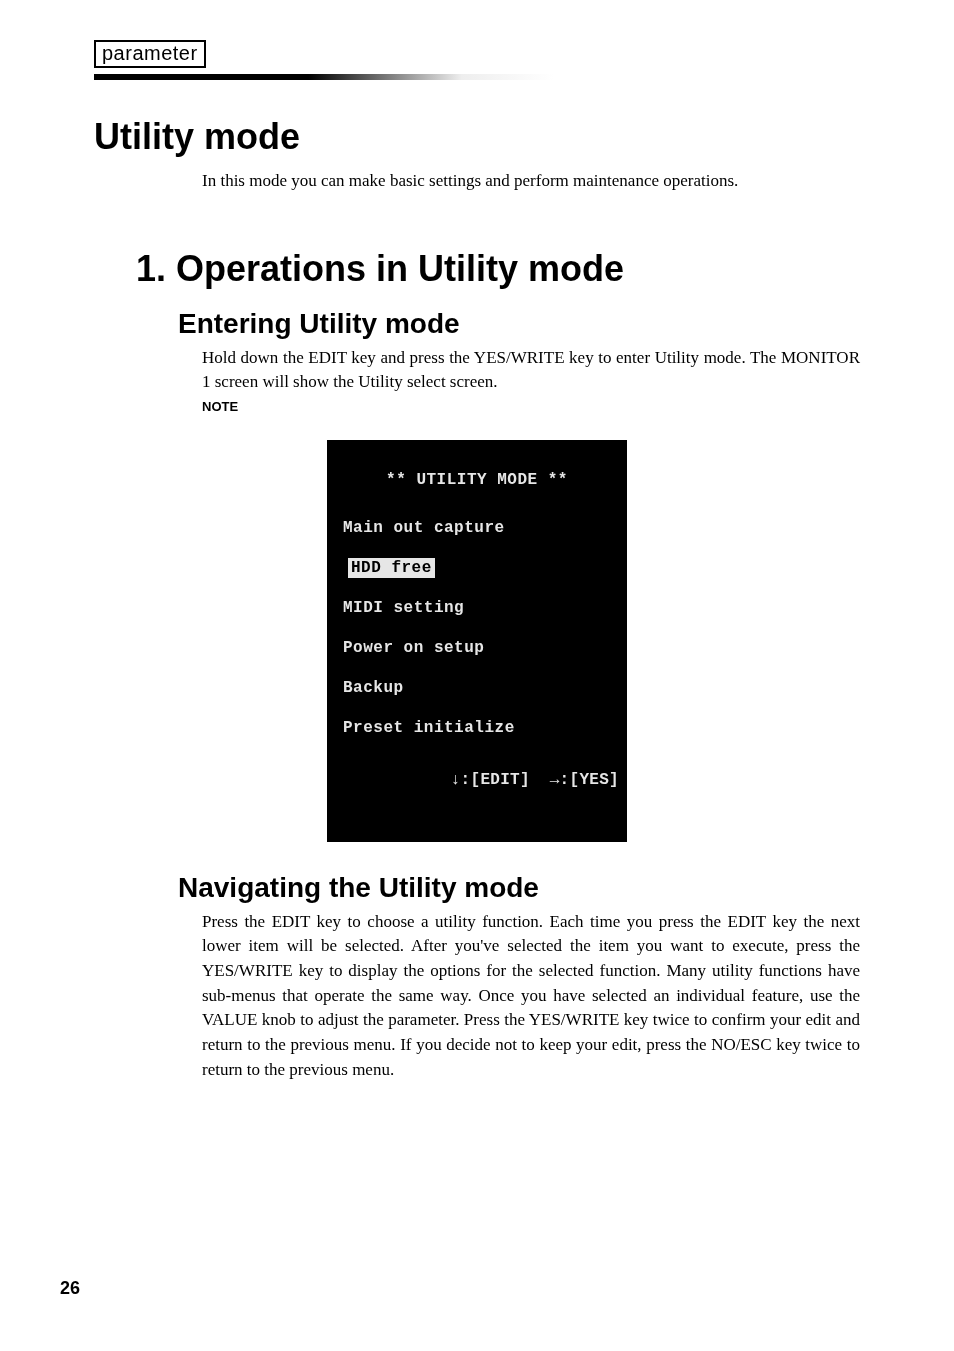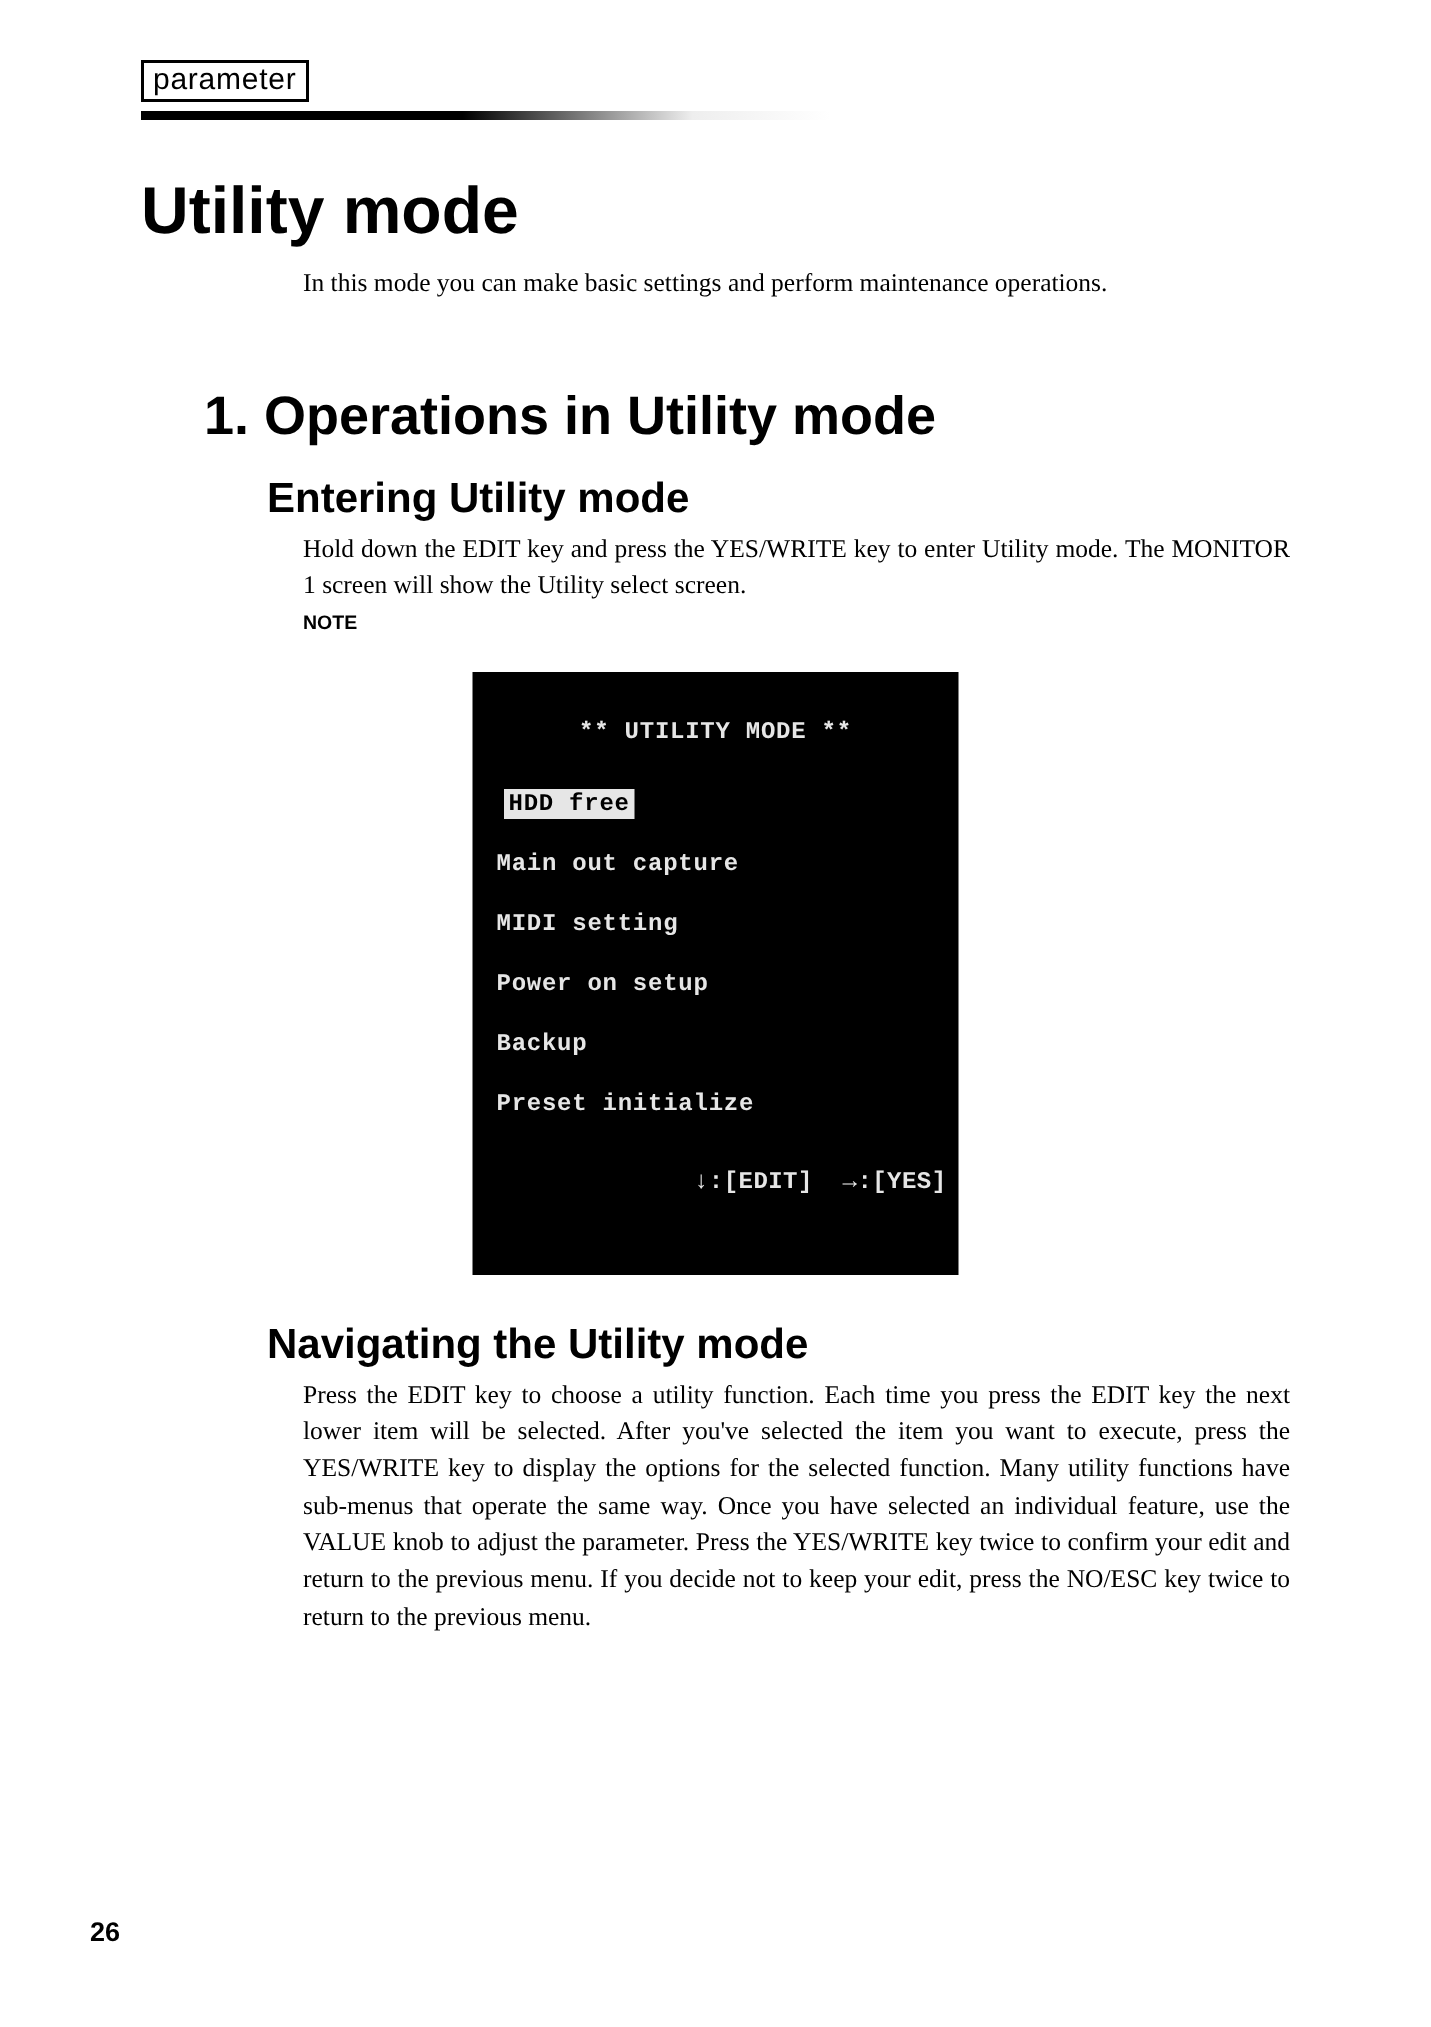--- a/index.html
+++ b/index.html
@@ -30,21 +30,21 @@
   .gradient-rule {
     height: 6px;
     background: linear-gradient(to right, #000 0%, #000 28%, #eee 48%, #fff 60%, #fff 100%);
     margin-top: 4px;
     margin-bottom: 36px;
   }
   .h1 {
     font-family: "Arial Narrow", "Helvetica Neue", Arial, sans-serif;
     font-stretch: condensed;
     font-weight: 700;
-    font-size: 44px;
+    font-size: 36px;
     margin-bottom: 10px;
   }
   .intro {
     font-size: 17px;
     margin-left: 108px;
     margin-bottom: 54px;
     line-height: 1.5;
   }
   .h2 {
     font-family: "Arial Narrow", "Helvetica Neue", Arial, sans-serif;
@@ -75,21 +75,21 @@
     font-size: 13px;
     margin-left: 108px;
     margin-bottom: 26px;
   }
   .screen-wrap {
     display: flex;
     justify-content: center;
     margin-bottom: 30px;
   }
   .lcd {
-    width: 324px;
+    width: 300px;
     background: #000;
     color: #e6e6e6;
     font-family: "Courier New", Courier, monospace;
     font-weight: 700;
     font-size: 16px;
     line-height: 1.25;
     padding: 10px 8px 12px 8px;
     letter-spacing: 0.5px;
     white-space: pre;
   }
@@ -127,22 +127,22 @@
 
   <h2 class="h2">1.  Operations in Utility mode</h2>
 
   <h3 class="h3">Entering Utility mode</h3>
   <p class="body-p">Hold down the EDIT key and press the YES/WRITE key to enter Utility mode. The MONITOR 1 screen will show the Utility select screen.</p>
   <div class="note-label">NOTE</div>
 
   <div class="screen-wrap">
     <div class="lcd">
 <div class="title-row">** UTILITY MODE **</div>
+<div class="item">Main out capture</div>
 <div class="item"><span class="sel">HDD free</span></div>
-<div class="item">Main out capture</div>
 <div class="item">MIDI setting</div>
 <div class="item">Power on setup</div>
 <div class="item">Backup</div>
 <div class="item">Preset initialize</div>
 <div class="footer">↓:[EDIT]  →:[YES]</div>
     </div>
   </div>
 
   <div class="section2">
     <h3 class="h3">Navigating the Utility mode</h3>

